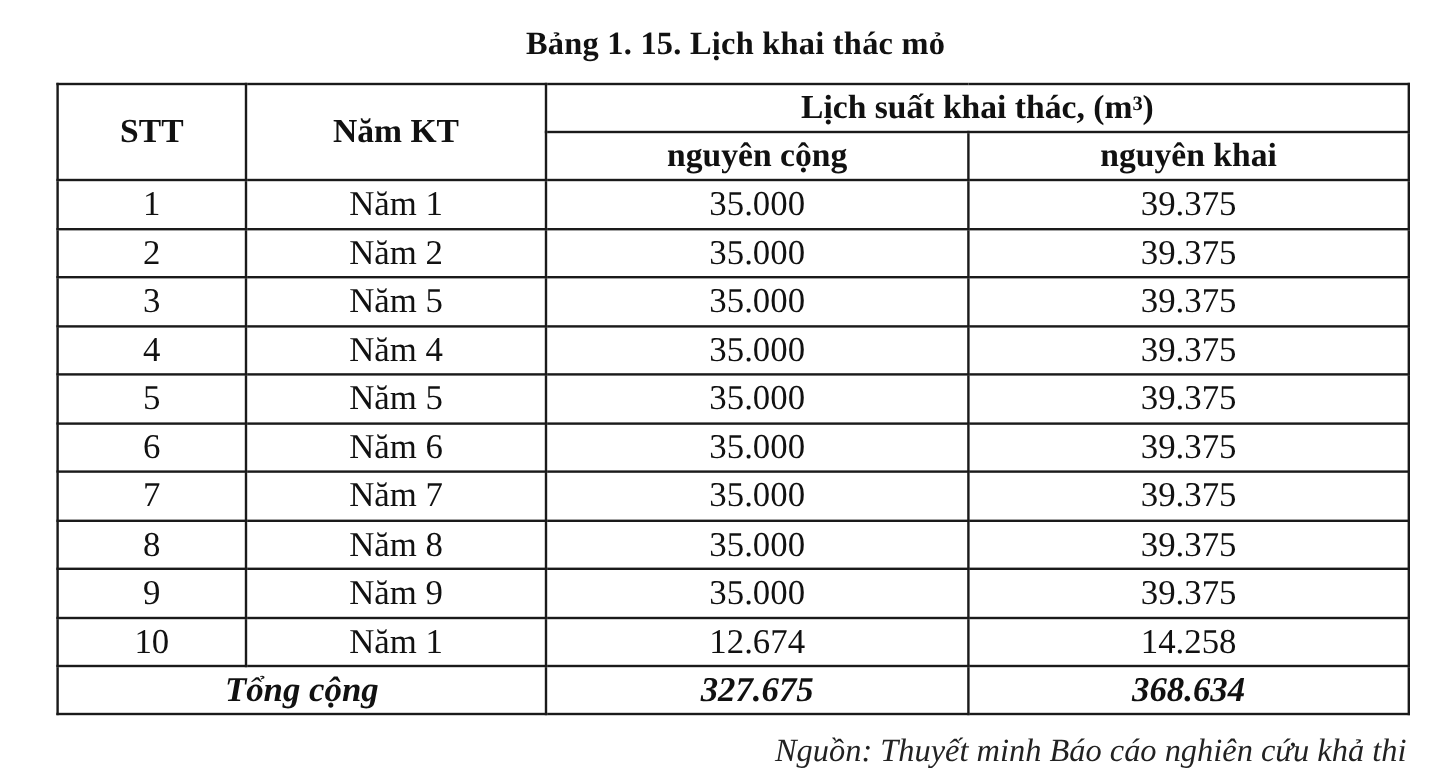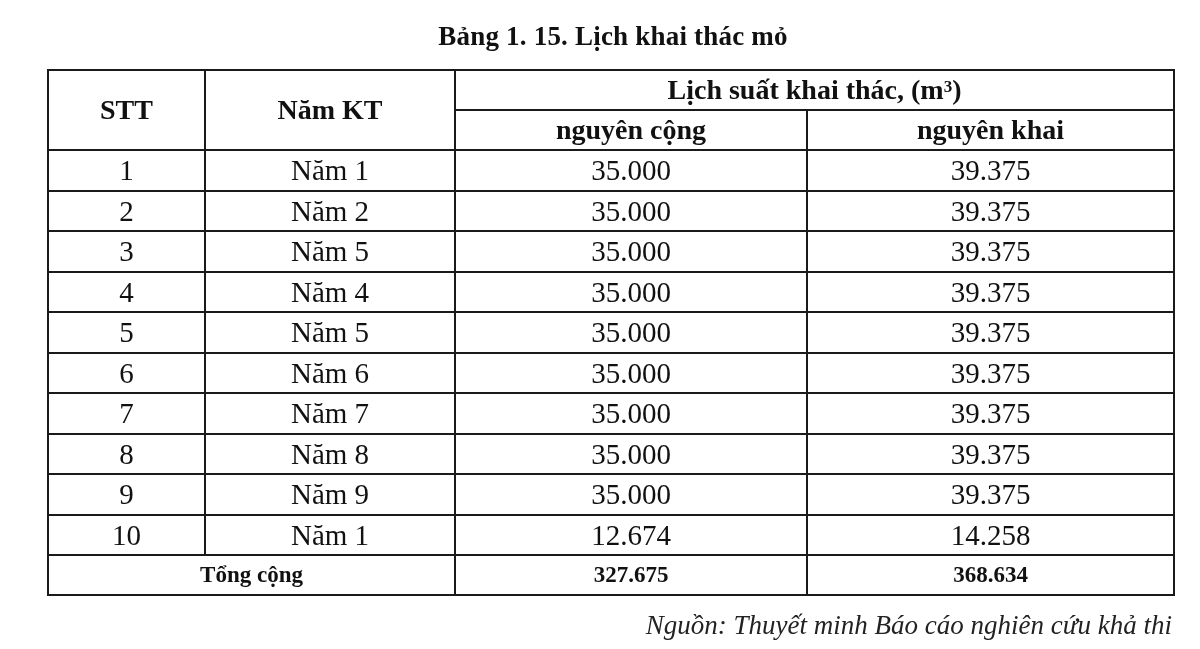--- a/index.html
+++ b/index.html
@@ -47,21 +47,22 @@
   table.mine th {
     font-weight: bold;
     font-size: 28px;
   }
   table.mine tr.hdr1 th { height: 38px; }
   table.mine tr.hdr2 th { height: 38px; }
   table.mine tr.body-row td { height: 38.5px; }
   table.mine tr.total-row td {
     height: 38px;
     font-weight: bold;
-    font-size: 23px;
+    font-size: 29px;
+    font-style: italic;
   }
   sup.exp {
     font-size: 17px;
     vertical-align: top;
     position: relative;
     top: -3px;
   }
   .source {
     position: absolute;
     top: 607px;

